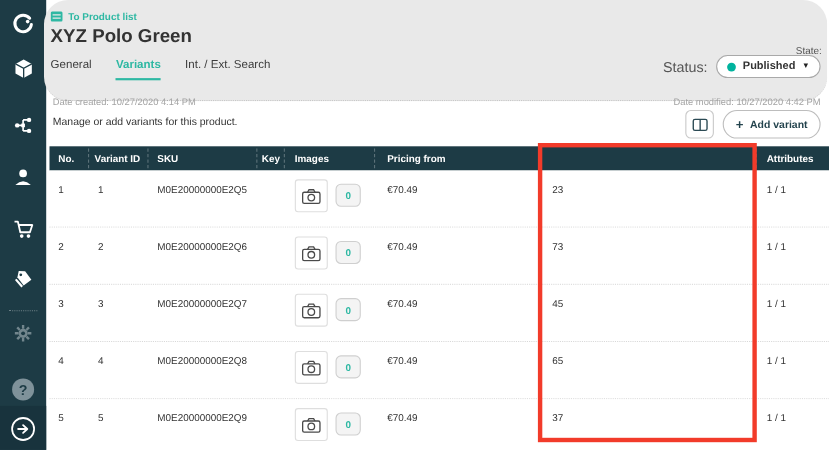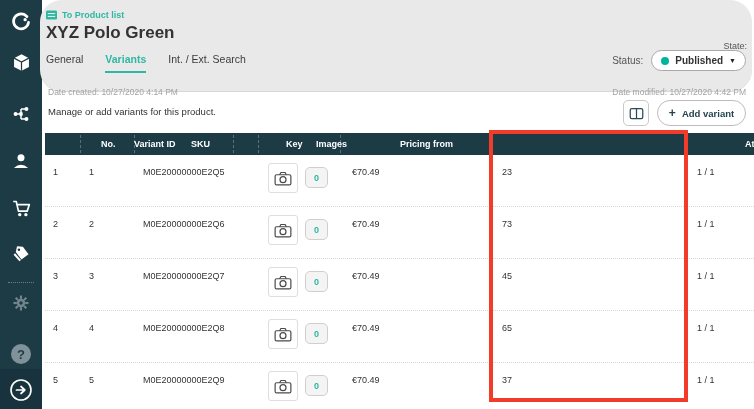--- a/index.html
+++ b/index.html
@@ -20,21 +20,21 @@
   .back-link { position:absolute; left:6px; top:10px; display:flex; align-items:center; gap:5px;
                color:#2eb8a3; font-size:9px; font-weight:bold; cursor:pointer; }
   .page-title { position:absolute; left:6px; top:23px; font-size:17px; color:#333; }
   .tabs { position:absolute; left:6px; top:53px; display:flex; gap:22px; }
   .tab { font-size:10.5px; color:#3c3c3c; padding-bottom:6px; cursor:pointer; }
   .tab.active { color:#2eb8a3; font-weight:bold; border-bottom:2px solid #2eb8a3; }
   .state-row { position:absolute; right:5px; top:11px; display:flex; gap:13px; font-size:9px;margin-top:30px; }
   .state-label { color:#555; }
   .state-value { color:#333; }
   .status-row { position:absolute; right:6px; top:50px; display:flex; align-items:center; gap:8px; }
-  .status-label { font-size:10px; color:#555; }
+  .status-label { font-size:13px; color:#555; }
   .status-btn { display:flex; align-items:center; gap:6px; background:#fff; border:1px solid #a9a9a9;
                 border-radius:12px; height:21px; padding:0 9px; cursor:pointer; }
   .status-dot { width:8px; height:8px; border-radius:50%; background:#00b39e; }
   .status-text { font-size:10px; font-weight:bold; color:#333; }
   .status-caret { font-size:7px; color:#222; }
 
   
   .date-created { position:absolute; left:48px; top:87px; font-size:8.5px; color:#a3a3a3; }
   .date-modified { position:absolute; right:8px; top:87px; font-size:8.5px; color:#a3a3a3; }
   .description { position:absolute; left:48px; top:106px; font-size:9.5px; color:#333; }
@@ -43,21 +43,21 @@
              justify-content:center; cursor:pointer; }
   .add-btn { position:absolute; left:657px; top:100px; width:89px; height:26px; background:#fff;
              border:1px solid #bdbdbd; border-radius:13px; display:flex; align-items:center;
              justify-content:center; gap:6px; cursor:pointer; }
   .add-plus { font-size:12px; font-weight:bold; color:#23434d; line-height:1; }
   .add-label { font-size:9.5px; font-weight:bold; color:#23434d; }
 
   
   .thead { position:absolute; left:45px; top:133px; width:709px; height:22px; background:#1d3b45; }
   .th { position:absolute; top:0; height:22px; line-height:22px; color:#fff; font-size:9px;
-        font-weight:bold; white-space:nowrap;margin-left:48px; }
+        font-weight:bold; white-space:nowrap; }
   .th-div { position:absolute; top:2px; bottom:2px; width:0; border-left:1px dashed rgba(255,255,255,.28); }
   .tbody { position:absolute; left:45px; top:155px; width:709px; }
   .trow { position:relative; width:709px; height:52px; border-bottom:1px dotted #d8d8d8;
           background:#fff; cursor:pointer; }
   .td { position:absolute; top:12px; font-size:9px; color:#333; white-space:nowrap; }
   .cam-btn { position:absolute; left:223px; top:8px; width:30px; height:30px; background:#fff;
              border:1px solid #dedede; border-radius:3px; display:flex; align-items:center;
              justify-content:center; cursor:pointer; }
   .img-badge { position:absolute; left:260px; top:12px; width:23px; height:21px; background:#f4f4f4;
                border:1px solid #cfcfcf; border-radius:5px; font-size:9px; font-weight:bold;

